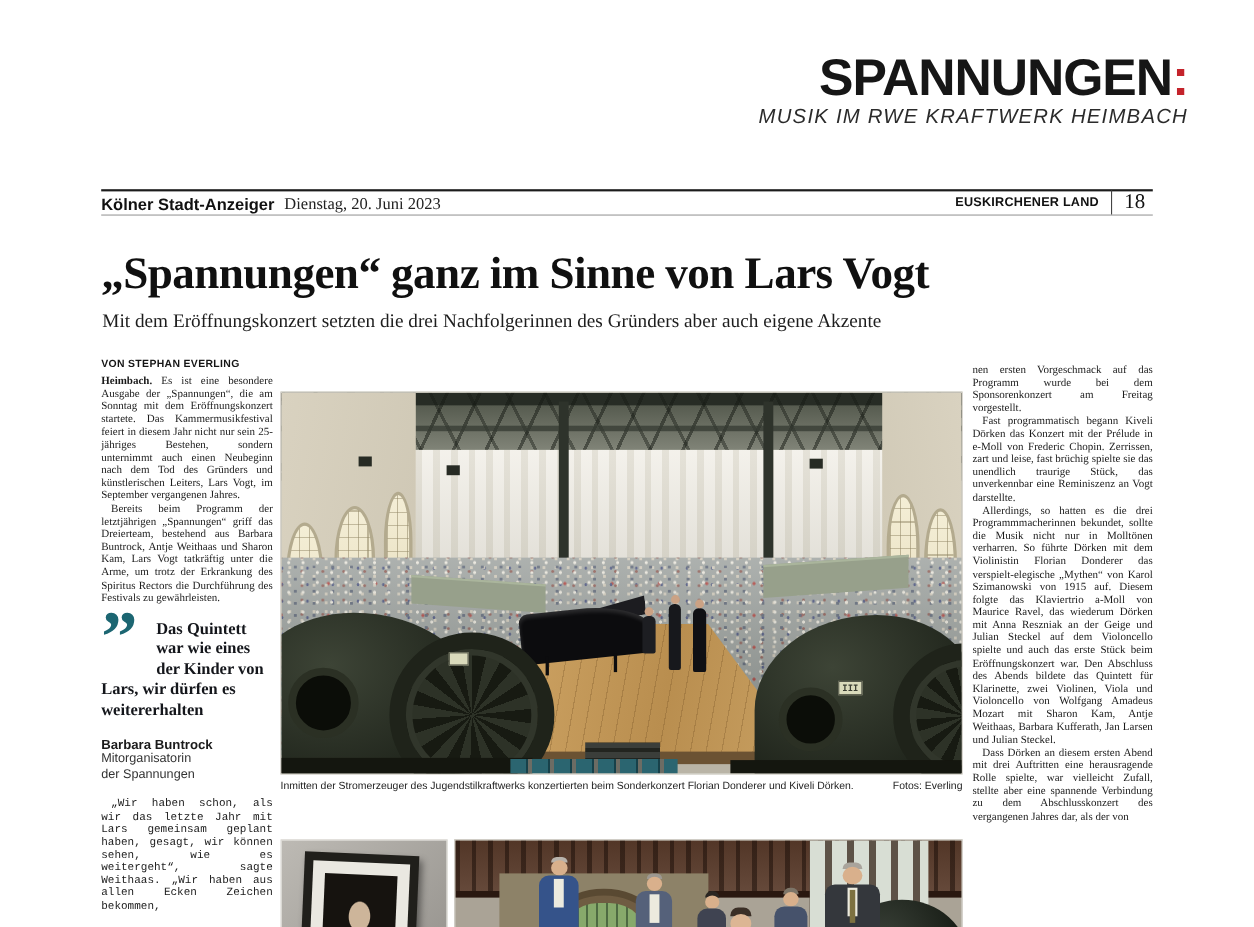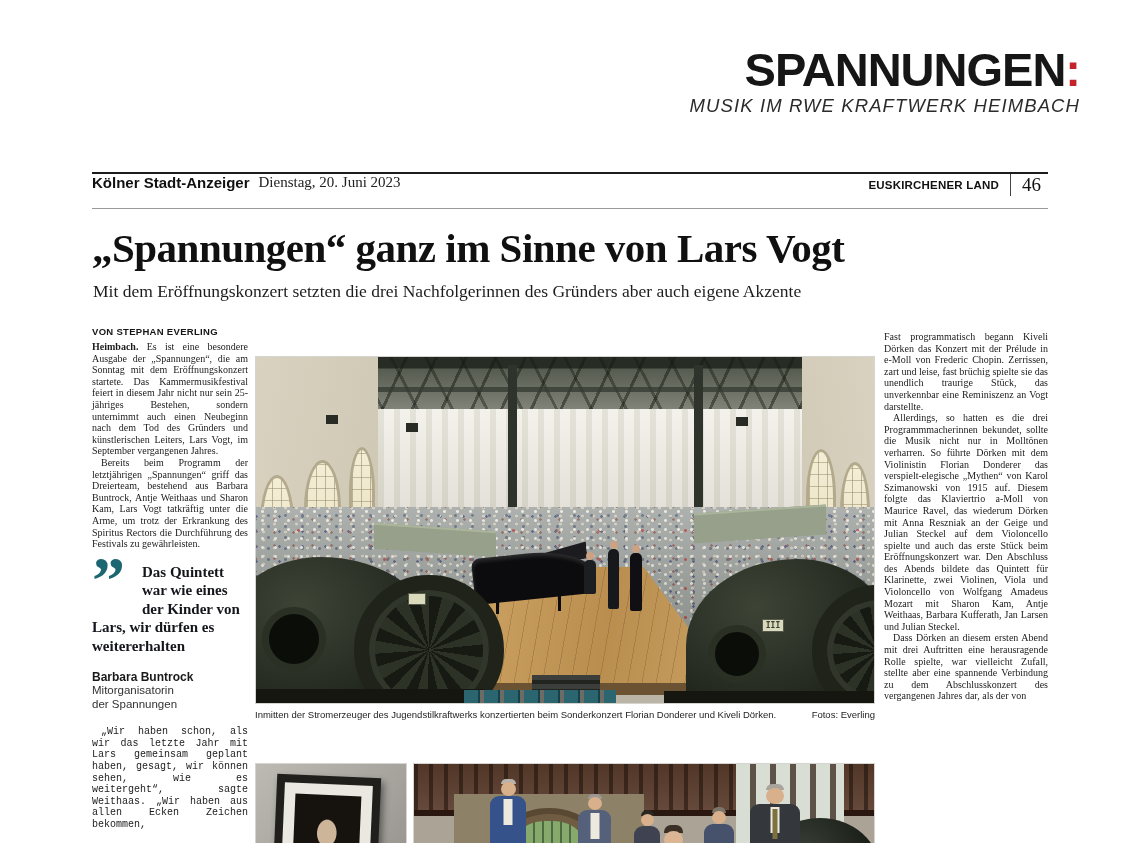--- a/index.html
+++ b/index.html
@@ -11,21 +11,21 @@
   .logo { position:absolute; top:46px; right:60px; text-align:right; }
   .logo-title { font-family:"Liberation Sans", sans-serif; font-weight:bold; font-size:47px;
                 line-height:48px; letter-spacing:-1px; color:#161616; }
   .logo-colon { color:#c4232b; }
   .logo-sub { font-family:"Liberation Sans", sans-serif; font-size:18.5px; letter-spacing:1.1px;
               color:#2b2b2b; margin-top:1px;font-style:italic; }
 
   
   .clip { position:absolute; left:92px; top:172px; width:956px; }
   .masthead { border-top:2px solid #1c1c1c; border-bottom:1px solid #9a9a9a;
-              display:flex; justify-content:space-between; align-items:flex-start; height:37px; }
+              display:flex; justify-content:space-between; align-items:flex-end; height:24px; }
   .mh-left { display:flex; align-items:center; gap:9px; }
   .paper-name { font-family:"Liberation Sans", sans-serif; font-weight:bold; font-size:15px; color:#111; }
   .paper-date { font-family:"Liberation Serif", serif; font-size:15px; color:#222; }
   .mh-right { display:flex; align-items:center; }
   .section-label { font-family:"Liberation Sans", sans-serif; font-weight:bold; font-size:11.5px;
                    color:#111; letter-spacing:.2px; }
   .mh-divider { width:1px; background:#444; align-self:stretch; margin:0 11px; }
   .page-number { font-family:"Liberation Serif", serif; font-size:19px; color:#111; width:26px; }
 
   
@@ -220,21 +220,21 @@
 
   <div class="clip">
     <div class="masthead">
       <div class="mh-left">
         <span class="paper-name">Kölner Stadt-Anzeiger</span>
         <span class="paper-date">Dienstag, 20. Juni 2023</span>
       </div>
       <div class="mh-right">
         <span class="section-label">EUSKIRCHENER LAND</span>
         <span class="mh-divider"></span>
-        <span class="page-number">46</span>
+        <span class="page-number">18</span>
       </div>
     </div>
   </div>
 
   <div class="headline">„Spannungen“ ganz im Sinne von Lars Vogt</div>
   <div class="subhead">Mit dem Eröffnungskonzert setzten die drei Nachfolgerinnen des Gründers aber auch eigene Akzente</div>
 
   <div class="col-left">
     <div class="byline">VON STEPHAN EVERLING</div>
     <div class="body-text">
@@ -367,19 +367,20 @@
               <div class="shirt"></div>
               <div class="tie"></div>
             </div>
           </div>
       </div>
     </div>
   </div>
 
   <div class="col-right">
     <div class="body-text">
+      <p>nen ersten Vorgeschmack auf das Programm wurde bei dem Sponsorenkonzert am Freitag vorgestellt.</p>
       <p>Fast programmatisch begann Kiveli Dörken das Konzert mit der Prélude in e-Moll von Frederic Chopin. Zerrissen, zart und leise, fast brüchig spielte sie das unendlich traurige Stück, das unverkennbar eine Reminiszenz an Vogt darstellte.</p>
       <p>Allerdings, so hatten es die drei Programmmacherinnen bekundet, sollte die Musik nicht nur in Molltönen verharren. So führte Dörken mit dem Violinistin Florian Donderer das verspielt-elegische „Mythen“ von Karol Szimanowski von 1915 auf. Diesem folgte das Klaviertrio a-Moll von Maurice Ravel, das wiederum Dörken mit Anna Reszniak an der Geige und Julian Steckel auf dem Violoncello spielte und auch das erste Stück beim Eröffnungskonzert war. Den Abschluss des Abends bildete das Quintett für Klarinette, zwei Violinen, Viola und Violoncello von Wolfgang Amadeus Mozart mit Sharon Kam, Antje Weithaas, Barbara Kufferath, Jan Larsen und Julian Steckel.</p>
       <p>Dass Dörken an diesem ersten Abend mit drei Auftritten eine herausragende Rolle spielte, war vielleicht Zufall, stellte aber eine spannende Verbindung zu dem Abschlusskonzert des vergangenen Jahres dar, als der von</p>
     </div>
   </div>
 
 </div>
 
 </body></html>

